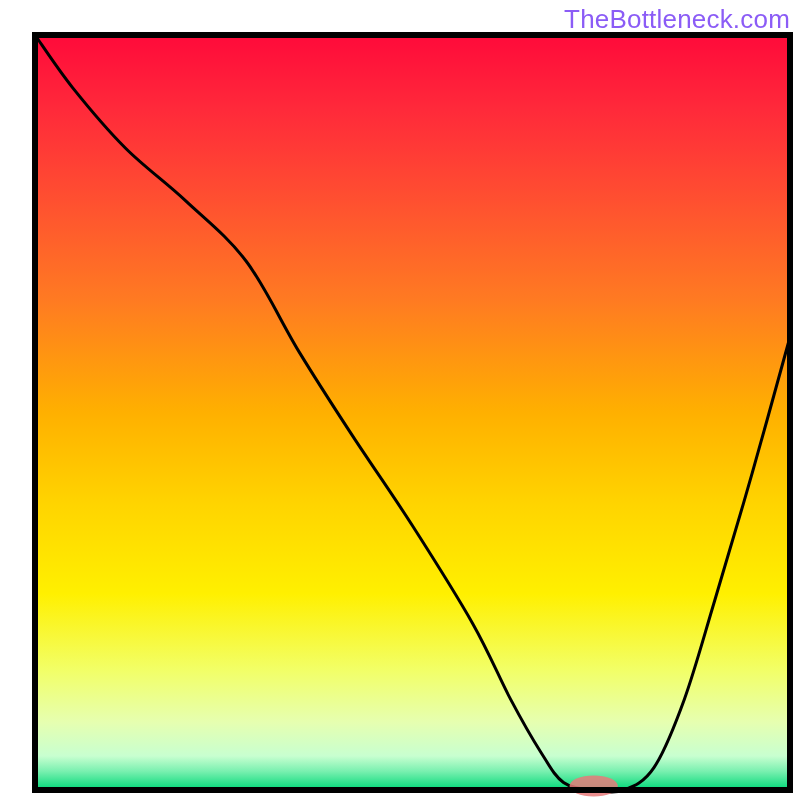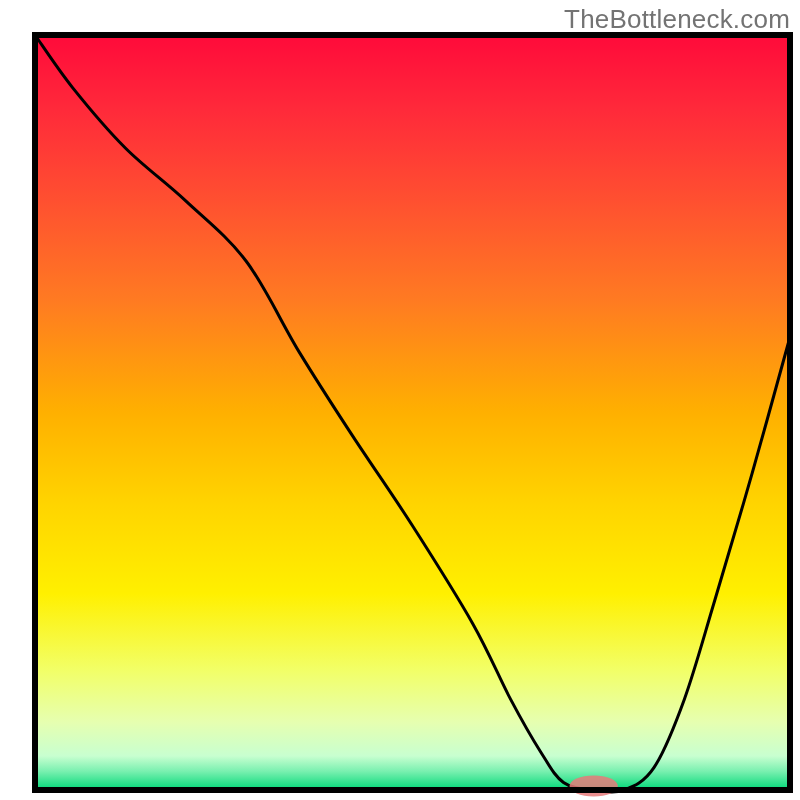--- a/index.html
+++ b/index.html
@@ -14,21 +14,21 @@
     position: relative;
     width: 800px;
     height: 800px;
   }
   .watermark {
     position: absolute;
     top: 4px;
     right: 10px;
     font-family: Arial, Helvetica, sans-serif;
     font-size: 26px;
-    color: #737373;
+    color: #8b5cf6;
     font-weight: 500;
     letter-spacing: 0.2px;
   }
   svg {
     display: block;
   }
 </style>
 </head>
 <body>
 

